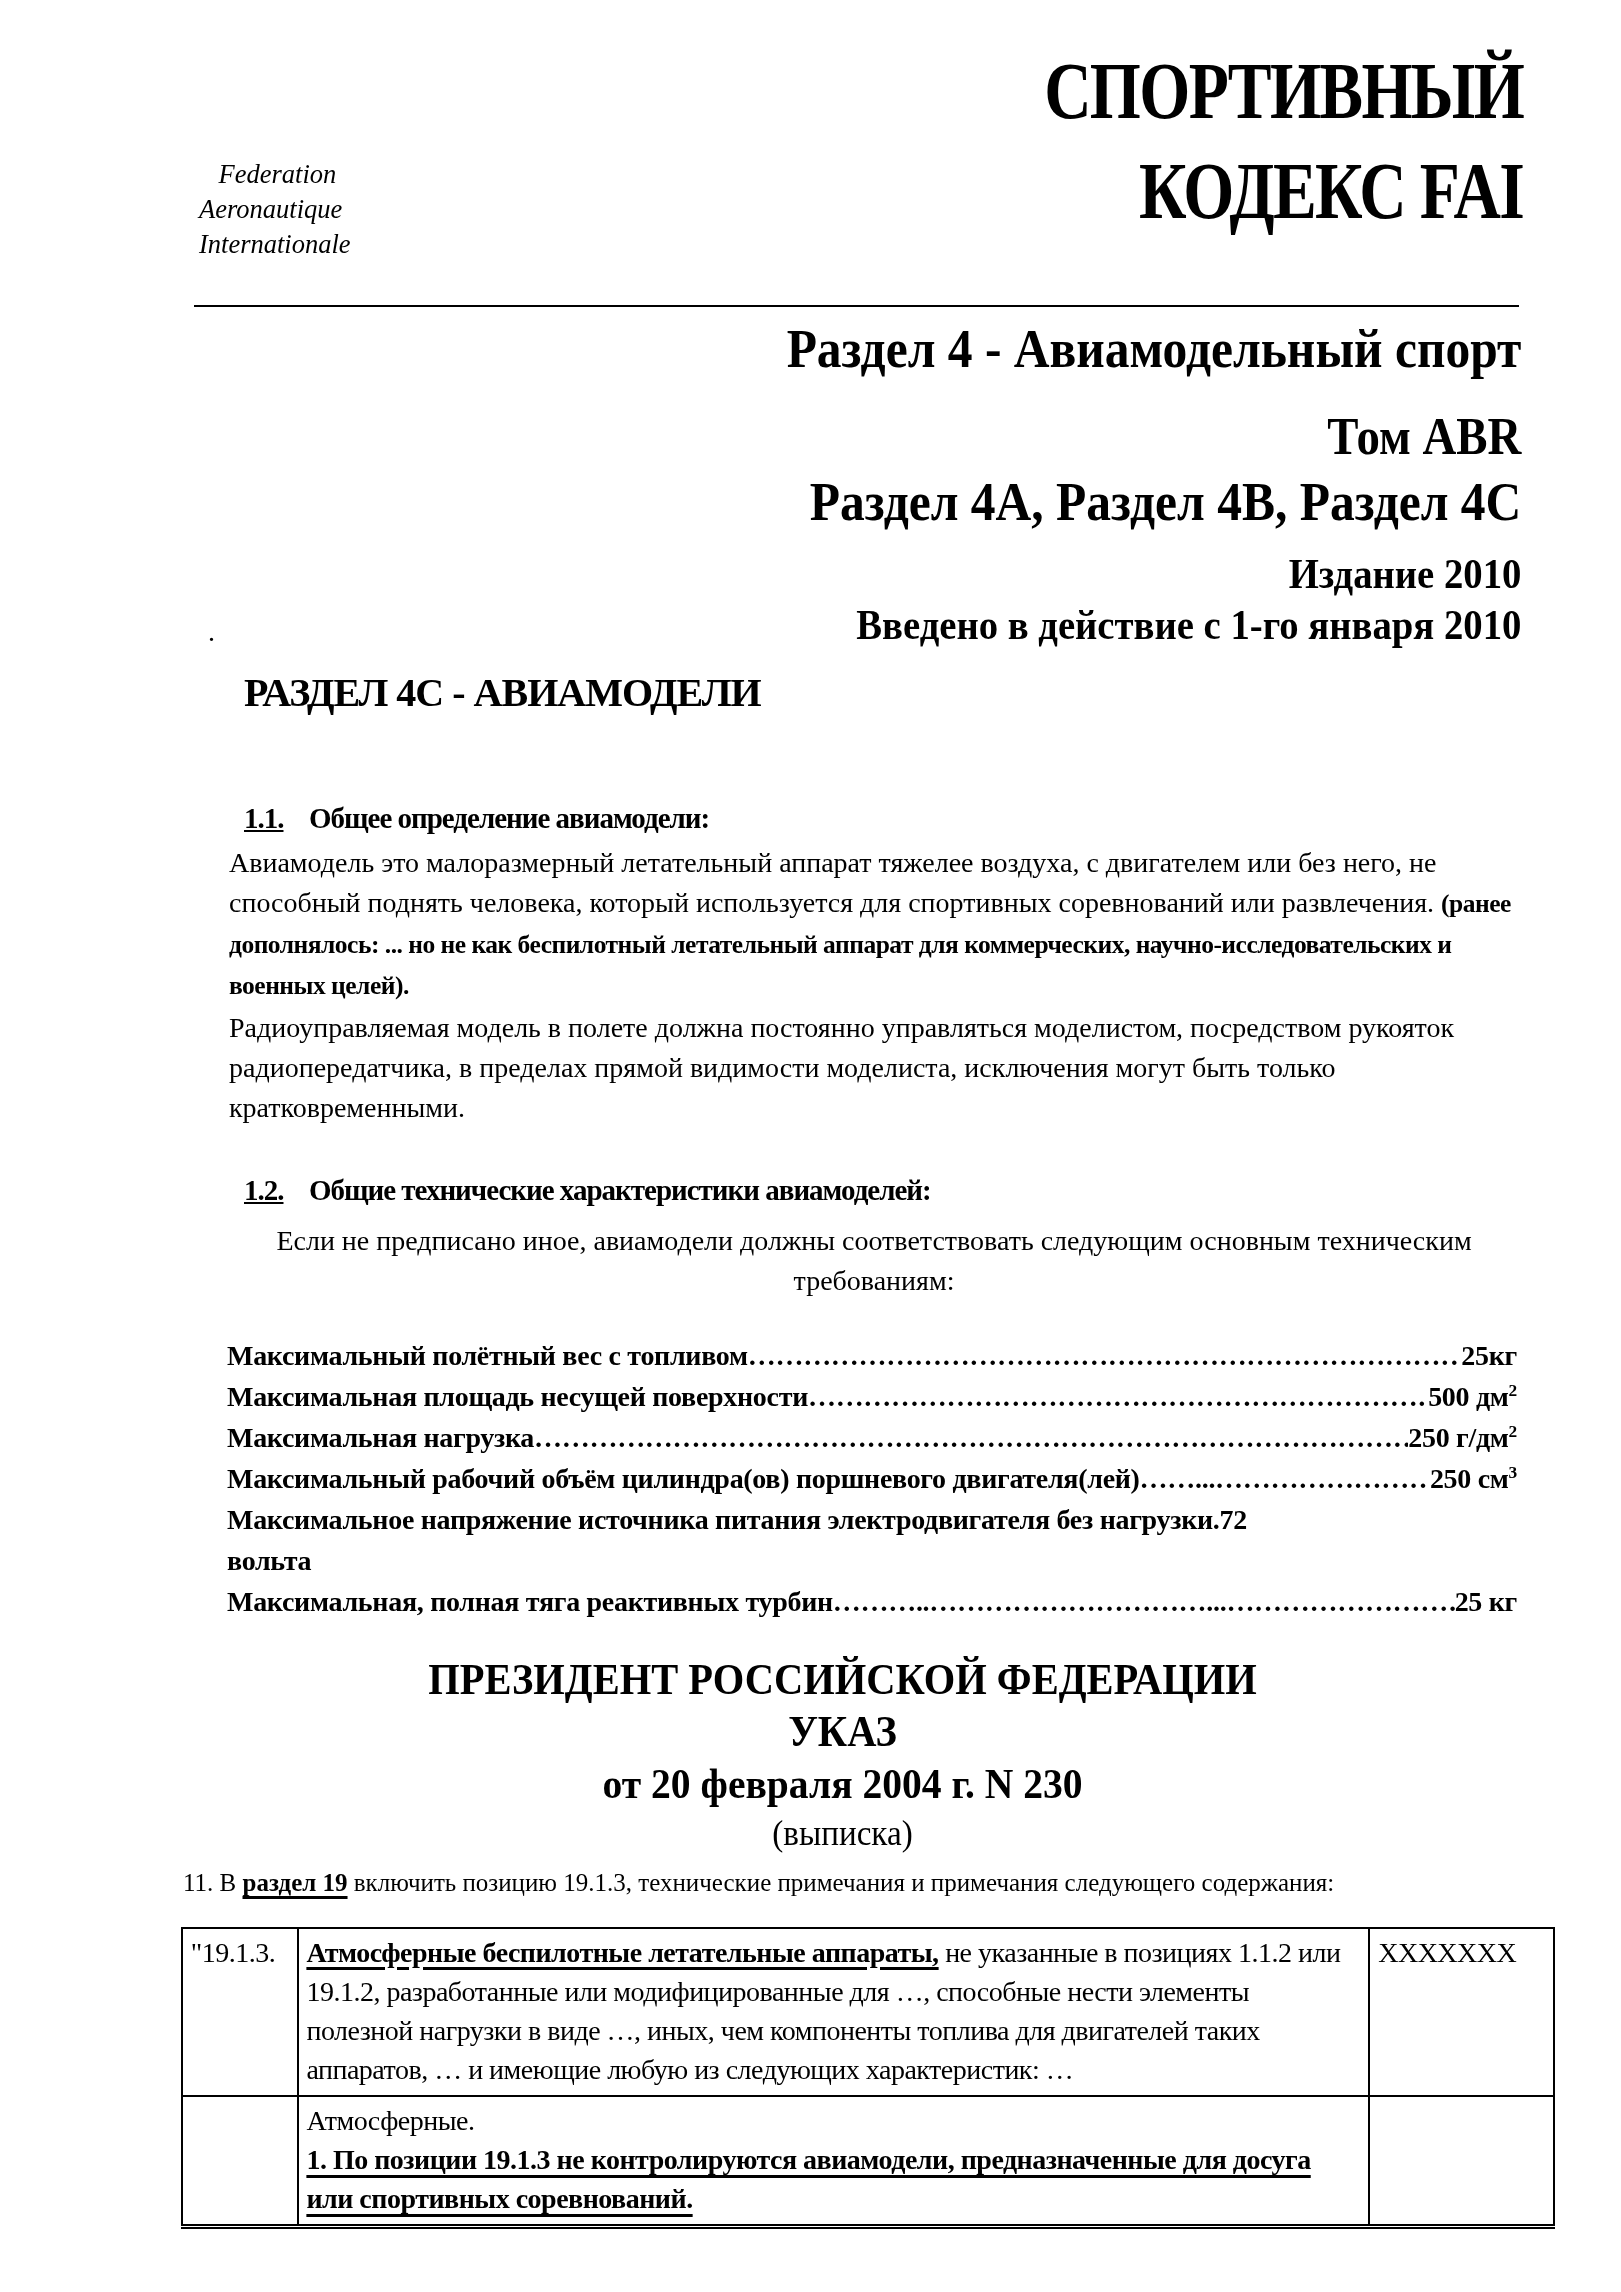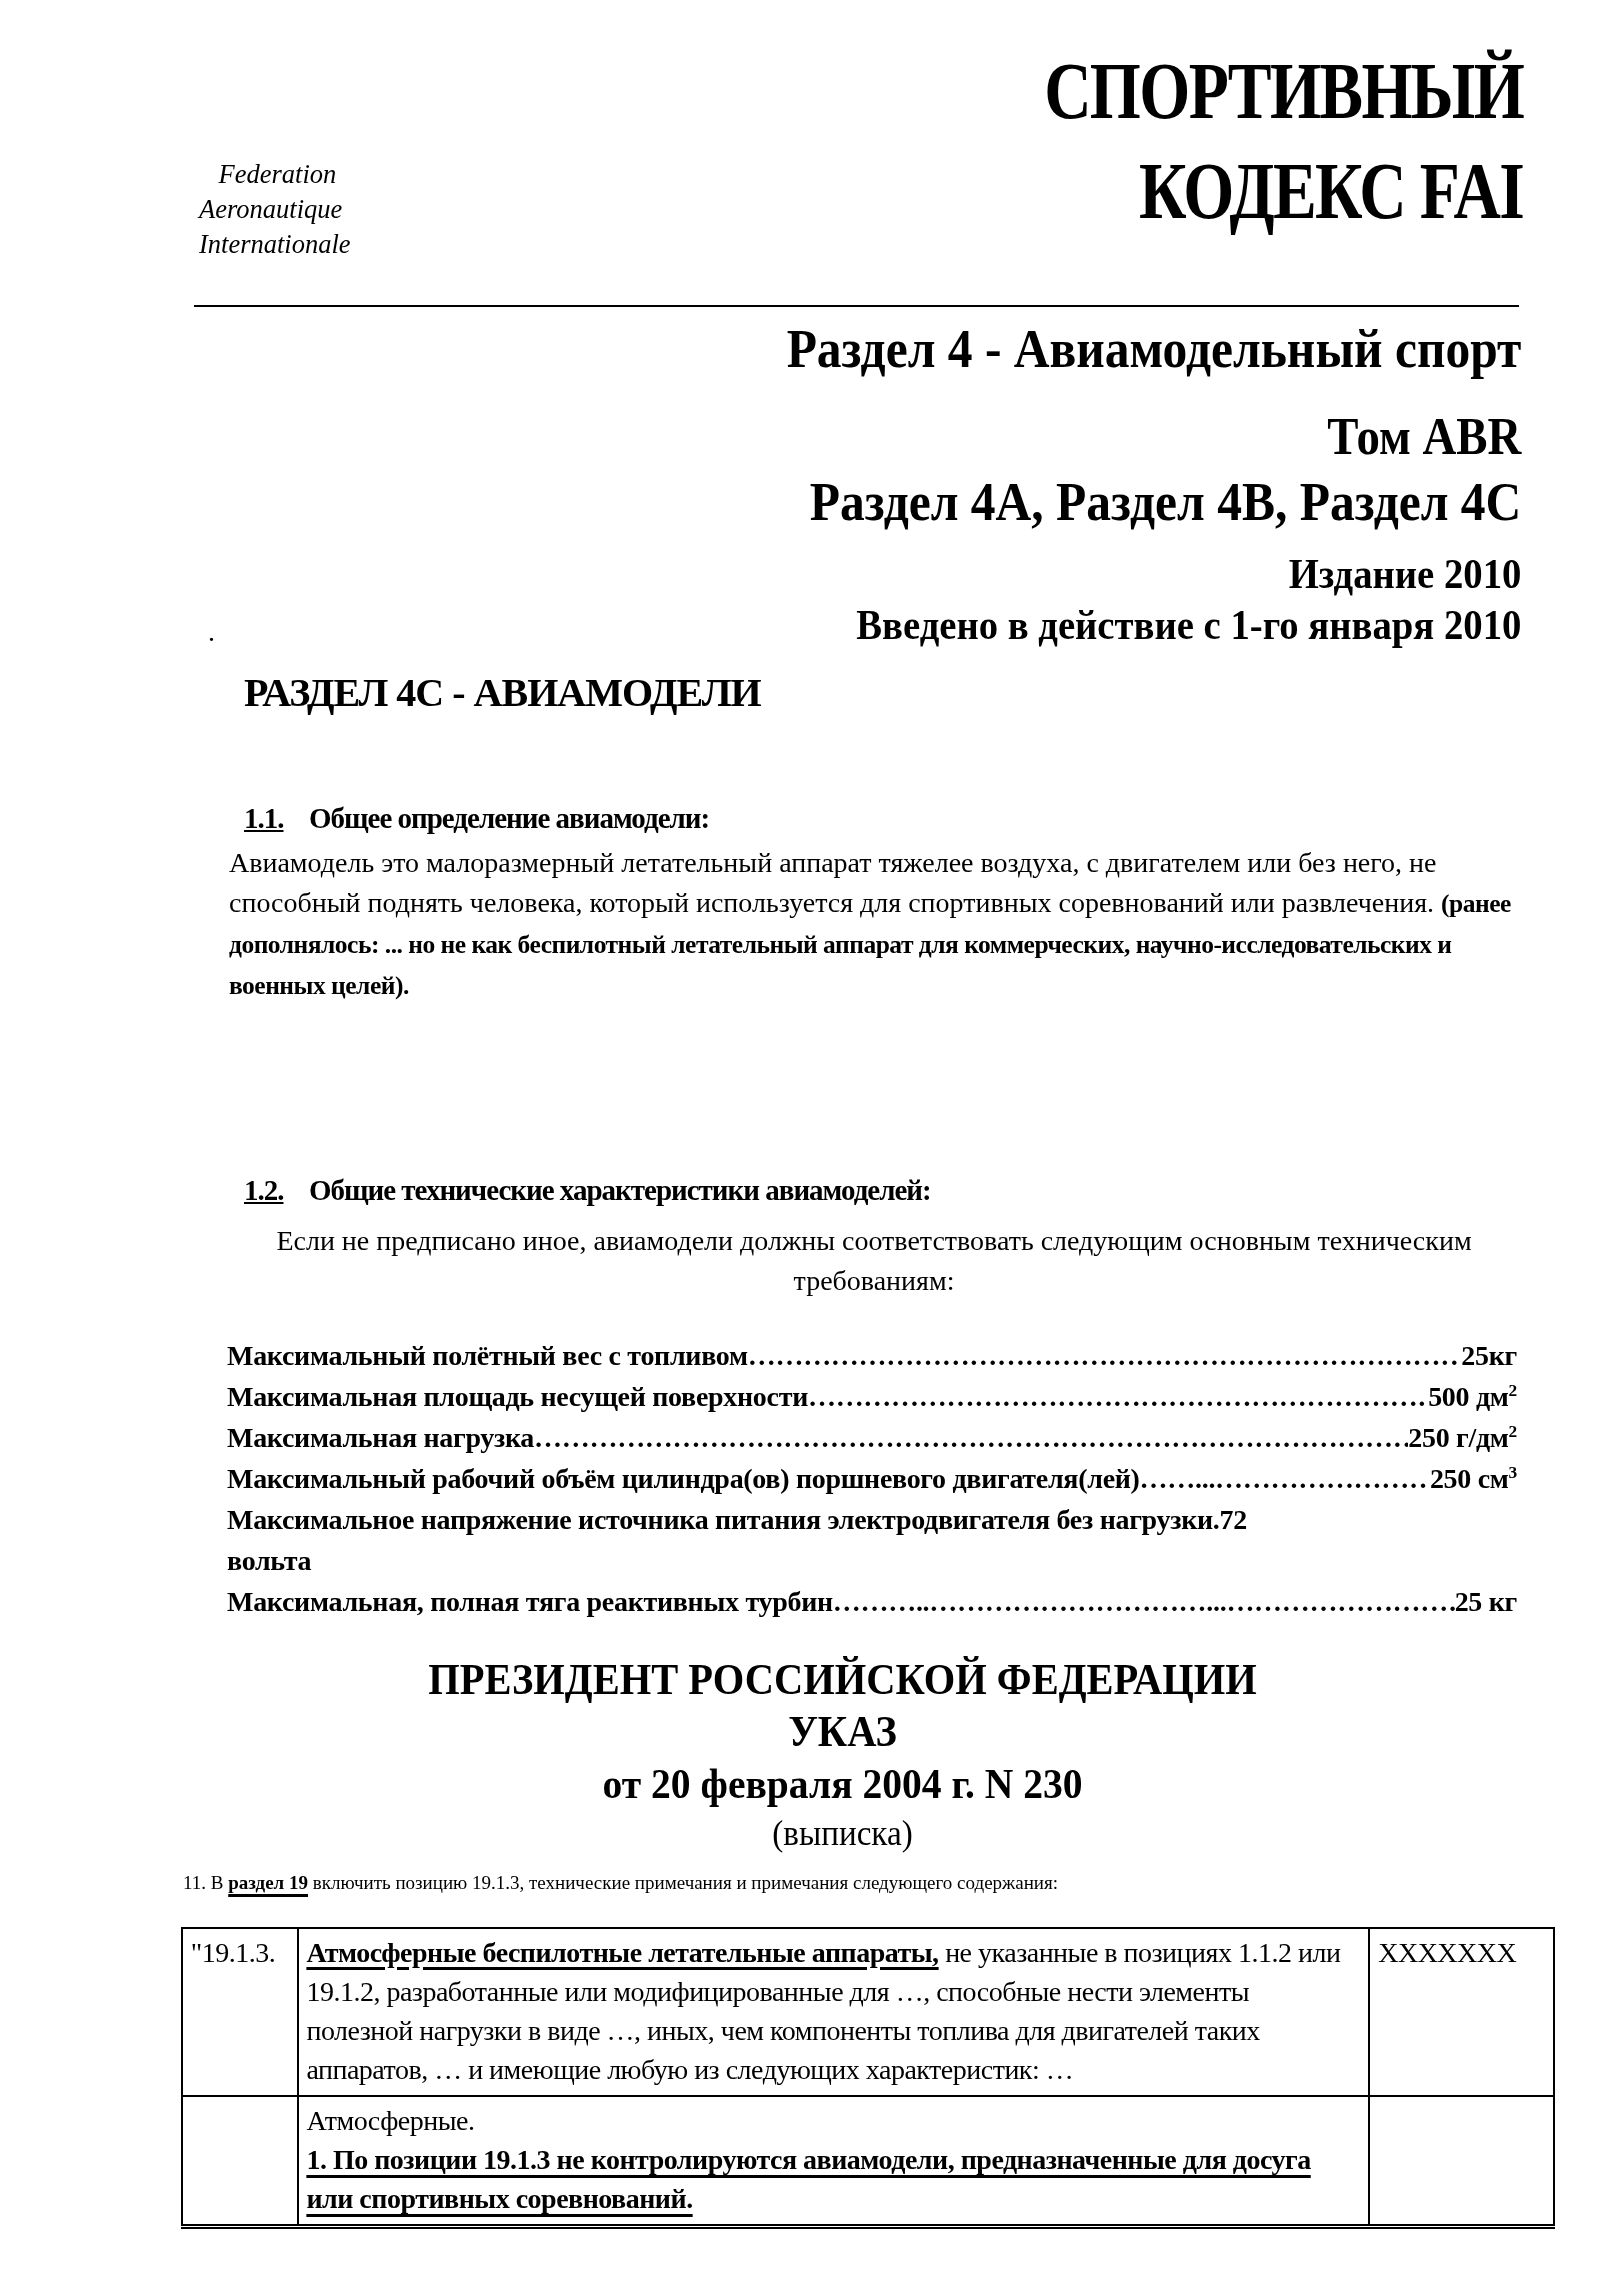--- a/index.html
+++ b/index.html
@@ -77,21 +77,21 @@
     position:absolute;left:181px;top:1654px;width:1323px;
     text-align:center;
     transform:scaleX(0.92);transform-origin:top center;
   }
   .d1{font-weight:bold;font-size:44px;line-height:52px;}
   .d2{font-weight:bold;font-size:44px;line-height:52px;}
   .d3{font-weight:bold;font-size:43px;line-height:51px;}
   .d4{font-size:36px;line-height:49px;}
   .decree-par{
     position:absolute;left:183px;top:1862px;width:1323px;
-    font-size:19px;line-height:42px;
+    font-size:25px;line-height:42px;
   }
   .u-bold{font-weight:bold;text-decoration:underline;text-decoration-thickness:2.9px;text-underline-offset:4.9px;}
   
   .reg-table{
     position:absolute;left:181px;top:1927px;width:1374px;
     border-collapse:collapse;table-layout:fixed;
     font-size:28px;line-height:39px;letter-spacing:-0.5px;
   }
   .reg-table td{
     border:2px solid #000;
@@ -135,20 +135,21 @@
   <div class="part-head">
     <div>РАЗДЕЛ 4C - АВИАМОДЕЛИ</div>
   </div>
 
   <div class="sec-head s11">
     <span class="num">1.1.</span><span>Общее определение авиамодели:</span>
   </div>
   <div class="body-par p1">
     <span>Авиамодель это малоразмерный летательный аппарат тяжелее воздуха, с двигателем или без него, не способный поднять человека, который используется для спортивных соревнований или развлечения. </span><span class="bold-small">(ранее дополнялось: ... но не как беспилотный летательный аппарат для коммерческих, научно-исследовательских и военных целей).</span>
   </div>
+  <div class="body-par p2">Радиоуправляемая модель в полете должна постоянно управляться моделистом, посредством рукояток радиопередатчика, в пределах прямой видимости моделиста, исключения могут быть только кратковременными.</div>
 
   <div class="sec-head s12">
     <span class="num">1.2.</span><span>Общие технические характеристики авиамоделей:</span>
   </div>
   <div class="body-par p3">Если не предписано иное, авиамодели должны соответствовать следующим основным техническим требованиям:</div>
 
   <div class="specs">
     <div class="spec-row">
       <span class="spec-label">Максимальный полётный вес с топливом………………………………………………………………………………………………</span>
       <span class="spec-value"><span>25кг</span><span class="sup"></span></span>

